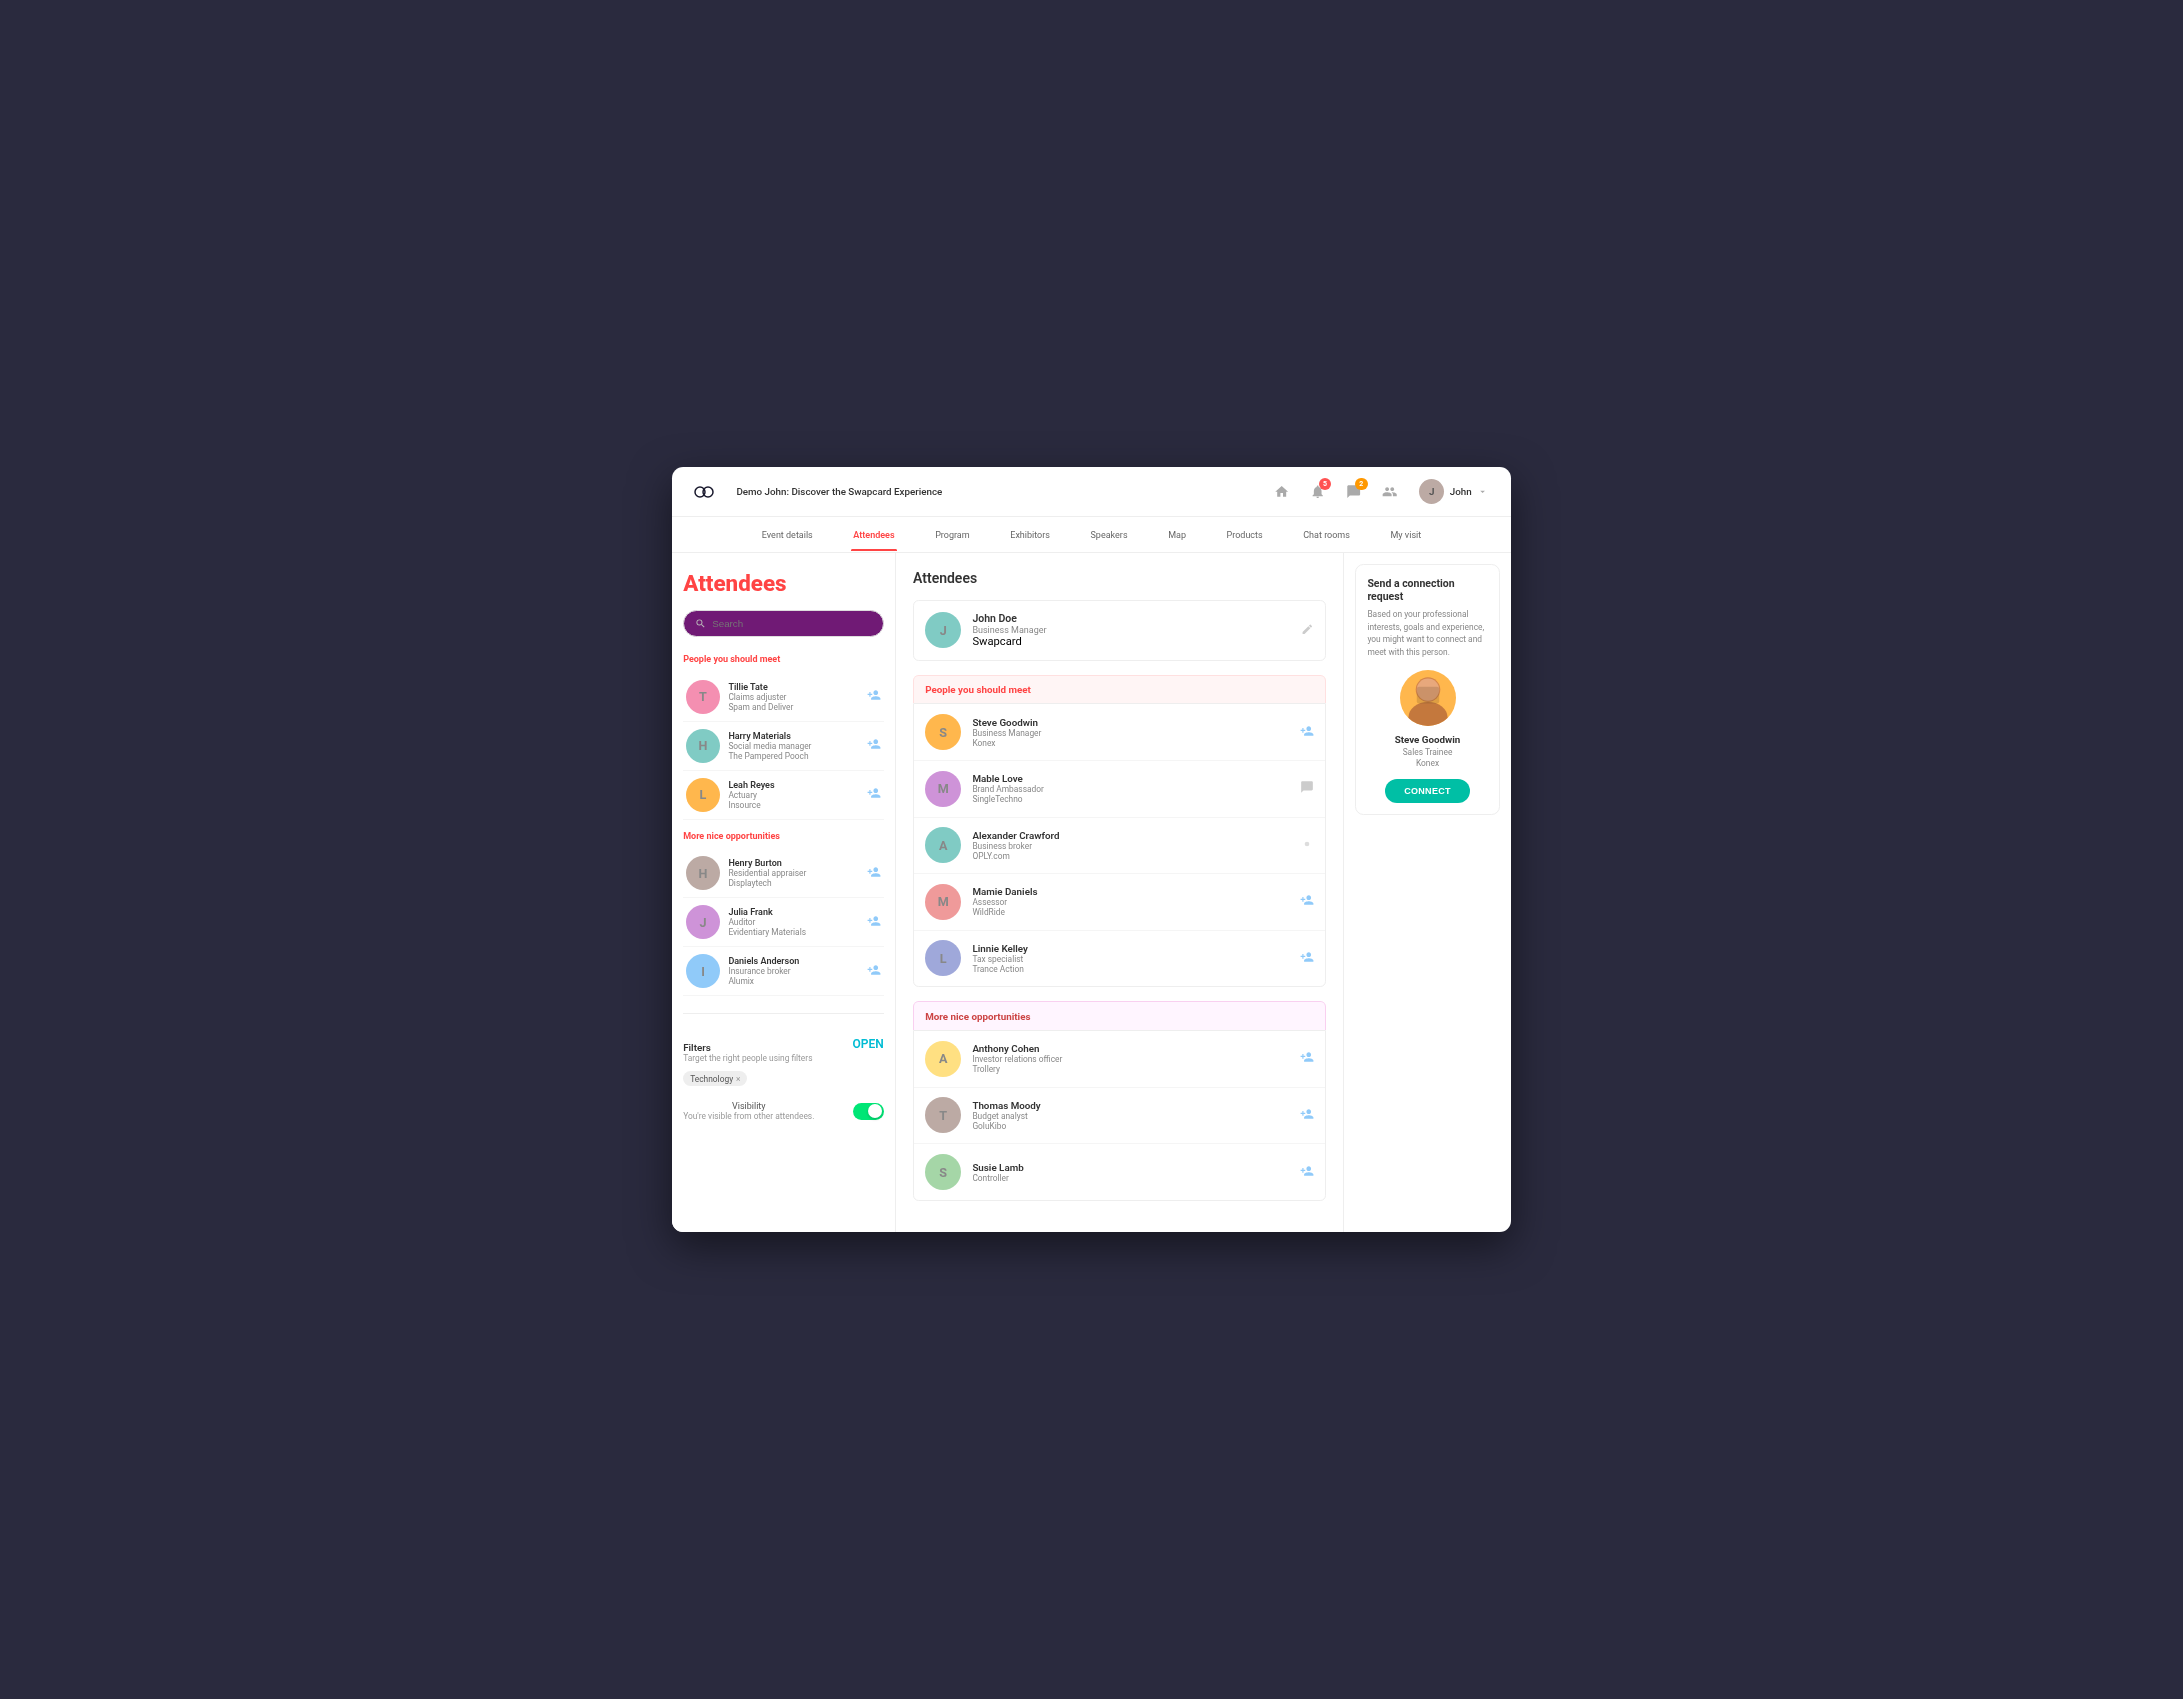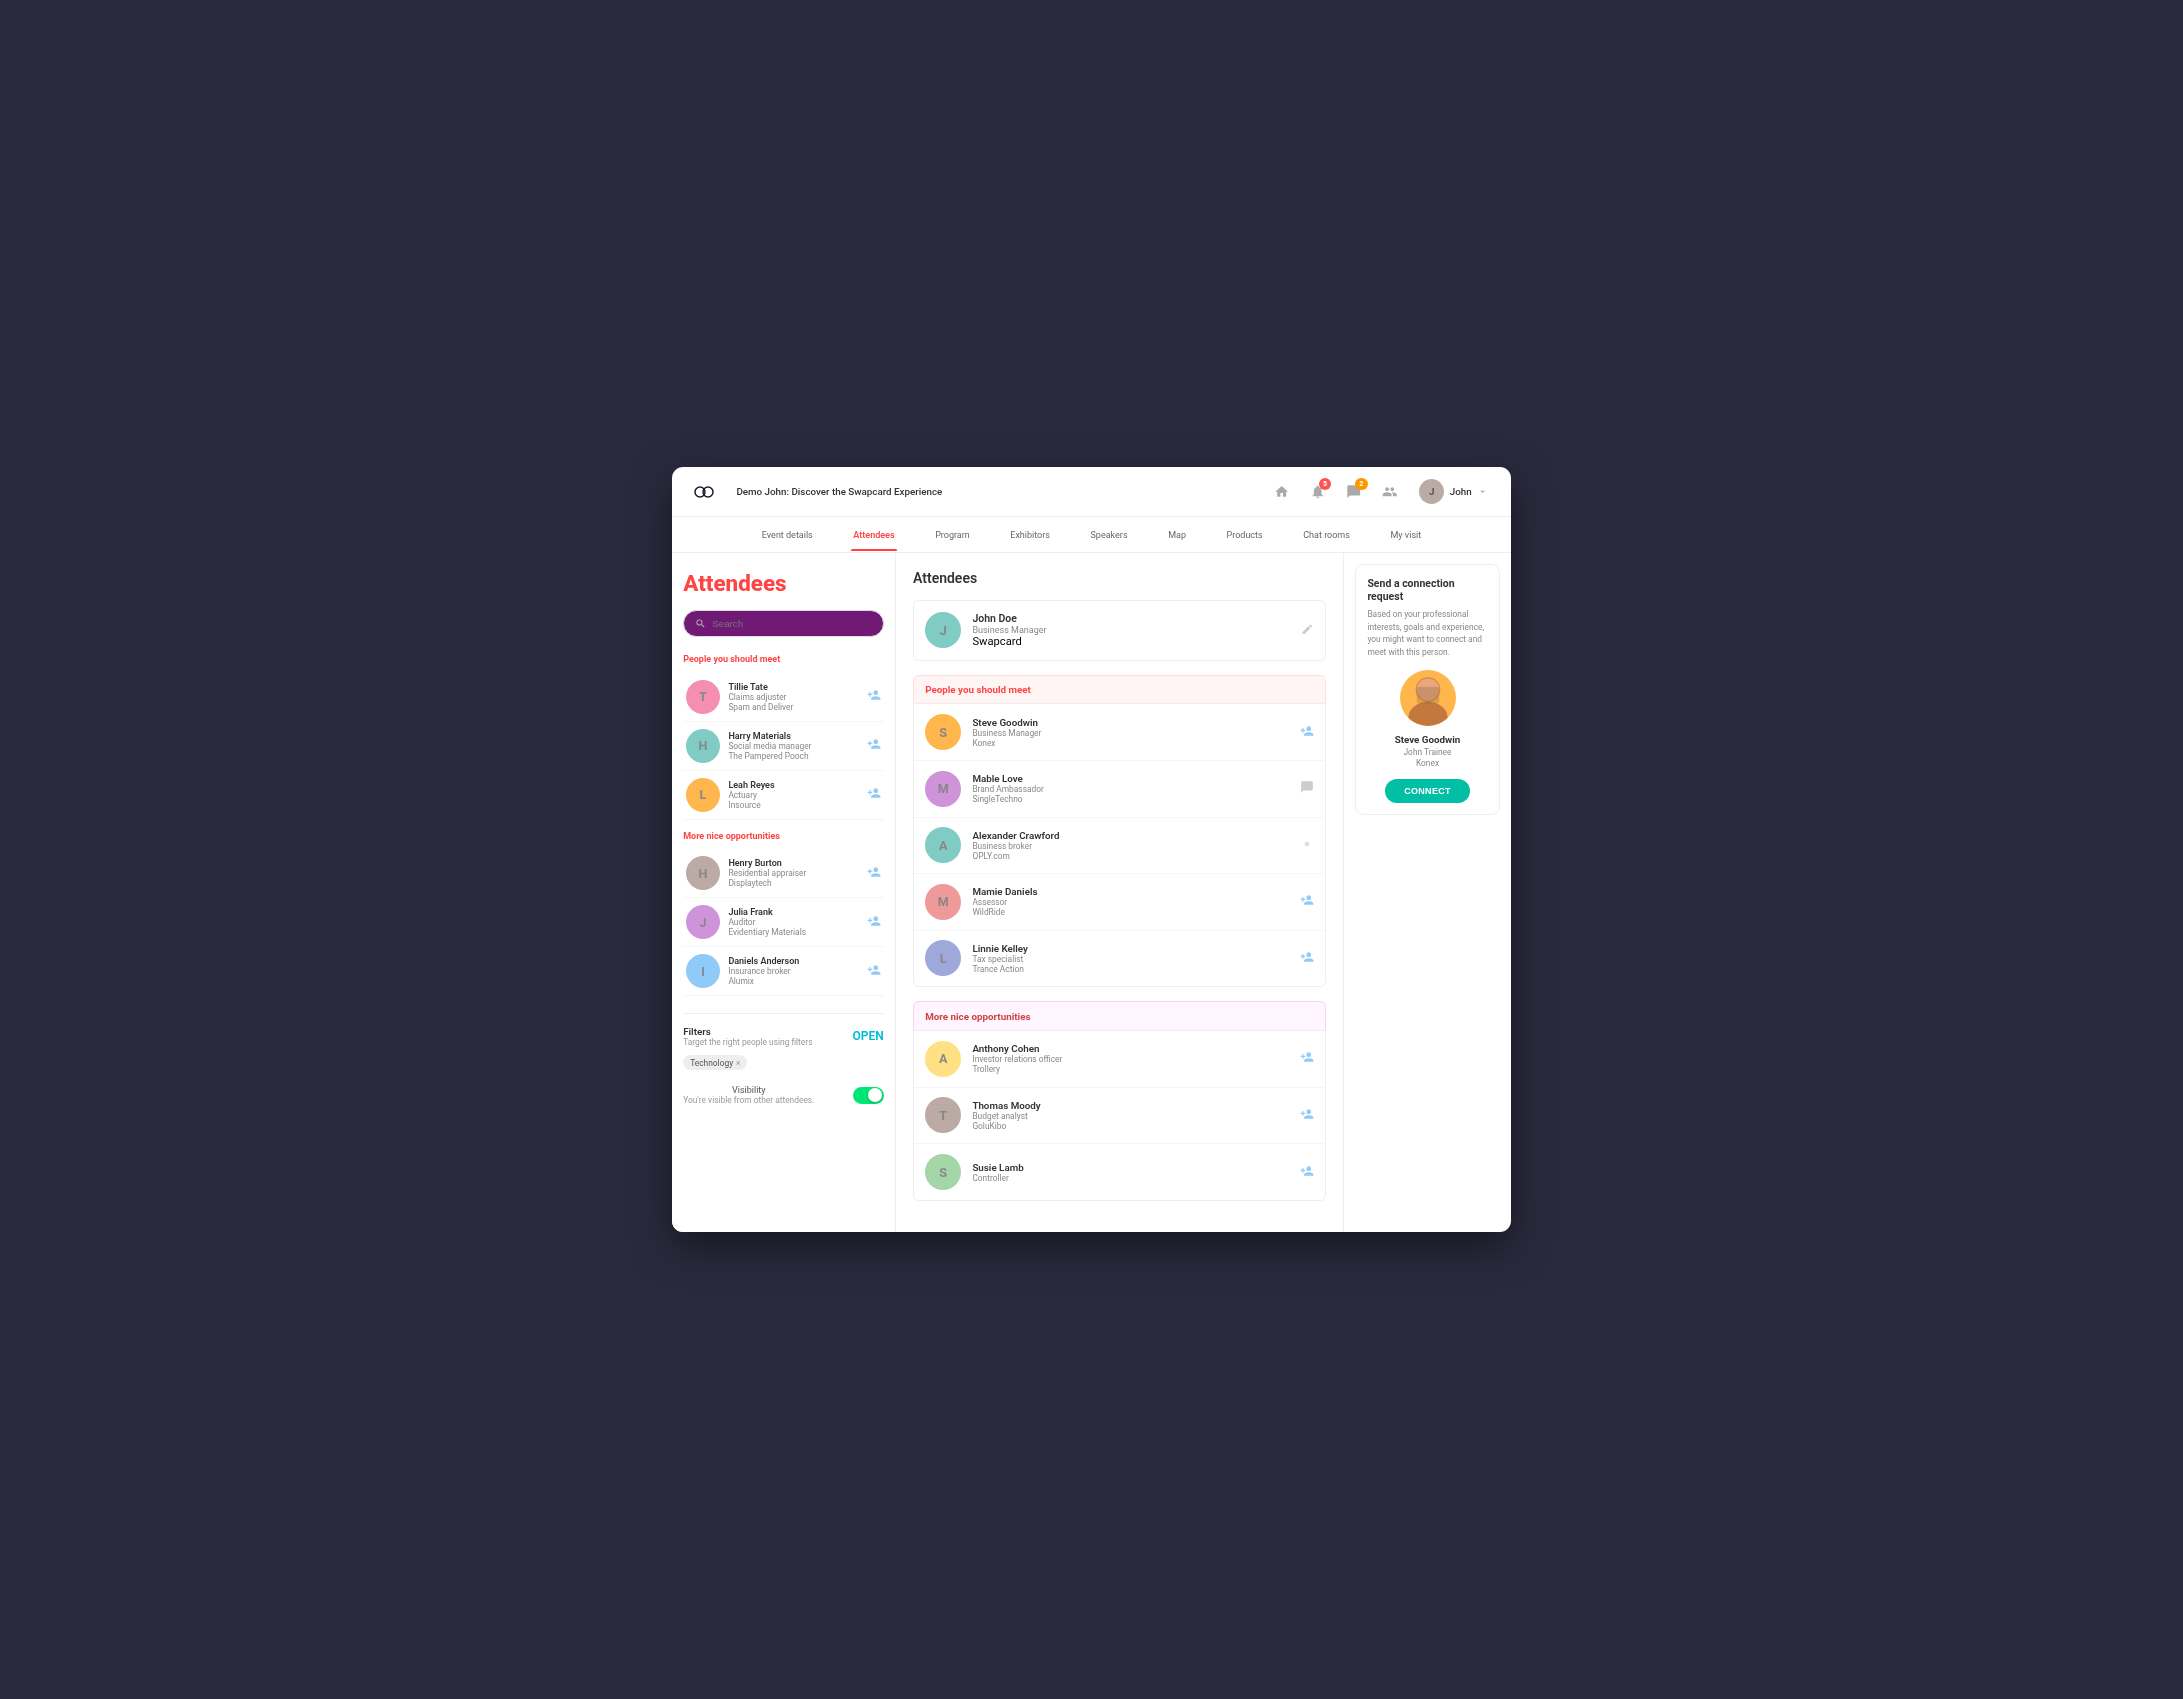--- a/index.html
+++ b/index.html
@@ -216,21 +216,21 @@
       margin-top: 17px;
       padding-top: 11.2px;
       border-top: 0.7px solid #eee;
     }
     .filter-header {
       display: flex;
       justify-content: space-between;
       align-items: center;
       margin-bottom: 2.8px;
     }
-    .filter-title { font-size: 9.8px; font-weight: 600; color: #333; }
+    .filter-title { font-size: 9.8px; font-weight: 600; color: #333; margin-top: 16px; }
     .filter-subtitle { font-size: 8.4px; color: #999; }
     .filter-open { font-size: 12px; color: #00bcd4; font-weight: 600; cursor: pointer; }
     .filter-tag {
       display: inline-flex;
       gap: 2.8px;
       background: #eee;
       border-radius: 11.2px;
       padding: 2.8px 7px;
       font-size: 8.4px;
       color: #555;
@@ -724,20 +724,20 @@
         <div class="connection-card-desc">Based on your professional interests, goals and experience, you might want to connect and meet with this person.</div>
         <div class="connection-avatar av-orange">
           <svg viewBox="0 0 100 100" xmlns="http://www.w3.org/2000/svg" width="56" height="56">
             <circle cx="50" cy="35" r="22" fill="#d4854a"></circle>
             <ellipse cx="50" cy="85" rx="35" ry="28" fill="#c4783d"></ellipse>
             <circle cx="50" cy="35" r="20" fill="#e8a87c"></circle>
             <rect x="30" y="30" width="40" height="30" rx="4" fill="#5c3a1e" opacity="0.2"></rect>
           </svg>
         </div>
         <div class="connection-name">Steve Goodwin</div>
-        <div class="connection-role">John Trainee</div>
+        <div class="connection-role">Sales Trainee</div>
         <div class="connection-company">Konex</div>
         <button class="connect-btn">CONNECT</button>
       </div>
     </div>
   </div>
 </div>
 
 
 </body></html>

